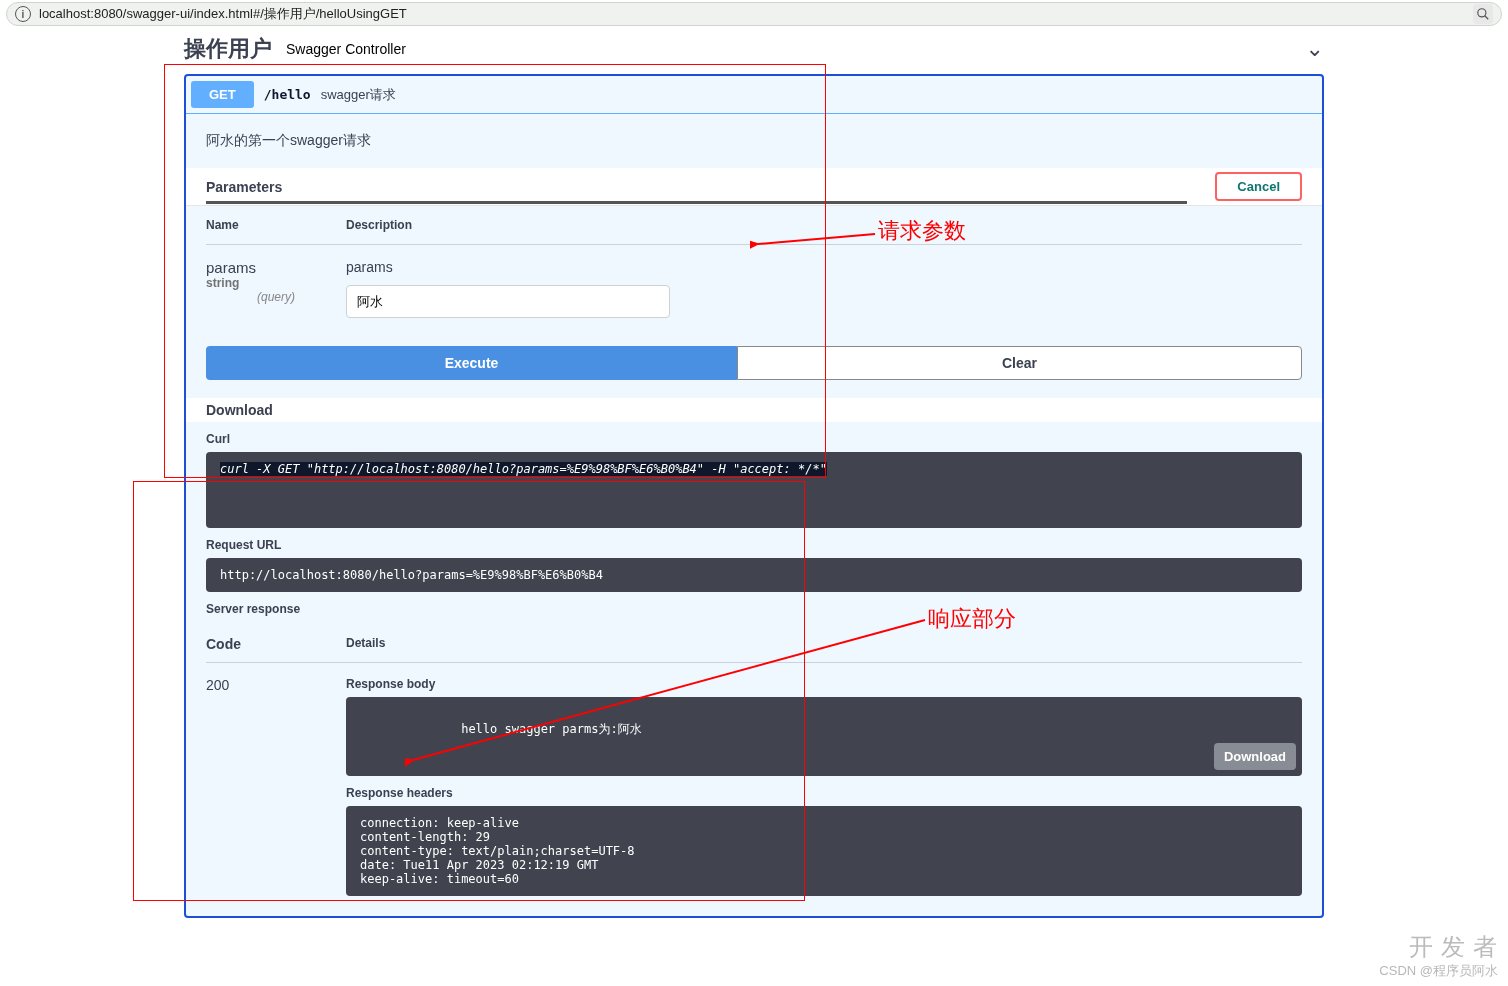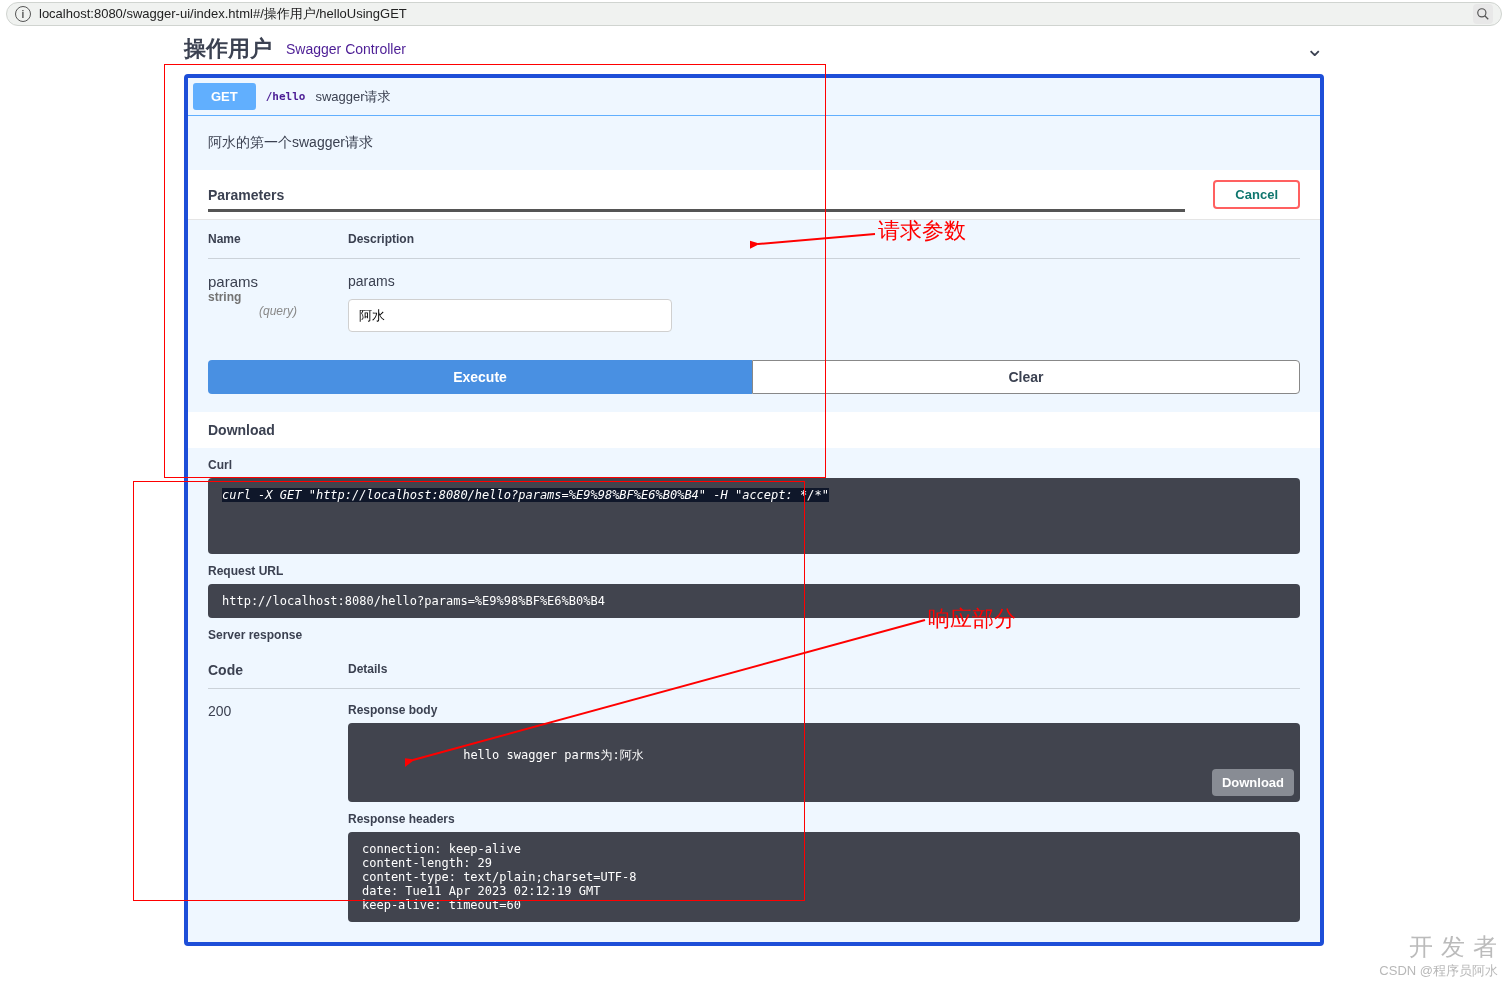--- a/index.html
+++ b/index.html
@@ -4,47 +4,47 @@
 <style>
 * { box-sizing: border-box; margin: 0; padding: 0; }
 body { font-family: -apple-system, BlinkMacSystemFont, "Segoe UI", Helvetica, Arial, sans-serif; background: #fff; color: #3b4151; font-size: 14px; }
 .url-bar { display: flex; align-items: center; background: #f0f2f0; border: 1px solid #d0d4d0; border-radius: 16px; margin: 2px 6px; height: 24px; padding: 0 8px; }
 .url-bar .info-icon { width: 16px; height: 16px; border: 1.5px solid #555; border-radius: 50%; display: flex; align-items: center; justify-content: center; font-size: 10px; font-weight: bold; margin-right: 8px; color: #555; }
 .url-bar .url-text { font-size: 13px; color: #222; flex: 1; }
 .url-bar .zoom-icon { width: 20px; height: 20px; background: #e8e8e8; border-radius: 4px; display: flex; align-items: center; justify-content: center; }
 .container { max-width: 1160px; margin: 0 auto; padding: 0 10px; }
 .tag-header { display: flex; align-items: center; padding: 6px 0 10px; }
 .tag-name { font-size: 22px; font-weight: 700; margin-right: 14px; }
-.tag-desc { font-size: 14px; color: #4c1d95; }
+.tag-desc { font-size: 14px; color: #000000; }
 .expand-chevron { margin-left: auto; font-size: 22px; color: #3b4151; cursor: pointer; }
-.opblock { border: 4px solid #1d4ed8; border-radius: 4px; background: #eff7ff; margin-bottom: 8px; }
+.opblock { border: 2px solid #1d4ed8; border-radius: 4px; background: #eff7ff; margin-bottom: 8px; }
 .opblock-summary { display: flex; align-items: center; padding: 5px; }
 .method-badge { background: #61affe; color: #fff; font-weight: 700; font-size: 13px; padding: 6px 18px; border-radius: 3px; margin-right: 10px; min-width: 60px; text-align: center; }
-.path { font-family: Consolas, monospace; font-weight: 700; font-size: 11px; color: #4c1d95; margin-right: 10px; }
+.path { font-family: Consolas, monospace; font-weight: 700; font-size: 13px; color: #0f172a; margin-right: 10px; }
 .summary-desc { font-size: 13px; color: #3b4151; }
 .opblock-body { border-top: 1px solid #61affe; }
 .op-desc { padding: 18px 20px; font-size: 14px; }
-.section-header { display: flex; align-items: center; padding: 10px 20px; background: #fff; border-bottom: 1px solid rgba(0,0,0,0.1); gap: 28px; }
+.section-header { display: flex; align-items: center; padding: 4px 20px; background: #fff; border-bottom: 1px solid rgba(0,0,0,0.1); gap: 28px; }
 .section-header h4 { font-size: 14px; font-weight: 700; flex: 1; }
 .section-header h4.active-tab { display: inline-block; border-bottom: 3px solid #555; padding-bottom: 6px; margin-bottom: -10px; }
 .cancel-btn { border: 2px solid #ff6060; color: #0f766e; background: #fff; font-weight: 700; padding: 5px 20px; border-radius: 4px; cursor: pointer; font-size: 13px; }
 .params-table { width: 100%; padding: 0 20px; }
 .params-head, .params-row { display: flex; }
 .params-head { padding: 12px 0; border-bottom: 1px solid rgba(0,0,0,0.15); font-size: 12px; font-weight: 700; }
 .col-name { width: 140px; }
 .col-desc { flex: 1; }
 .params-row { padding: 14px 0; align-items: flex-start; }
 .param-name { font-size: 15px; font-weight: 400; }
 .param-type { font-size: 12px; font-weight: 700; color: #737373; }
 .param-in { font-size: 12px; font-style: italic; color: #888; text-align: center; }
 .param-desc-text { font-size: 14px; margin-bottom: 10px; }
 .param-input { border: 1px solid #d0d0d0; border-radius: 4px; padding: 8px 10px; font-size: 13px; width: 324px; }
 .btn-row { display: flex; padding: 14px 20px 18px; gap: 0; }
 .execute-btn { flex: 1; background: #4990e2; color: #fff; font-weight: 700; border: none; padding: 8px 0; font-size: 14px; cursor: pointer; border-radius: 4px 0 0 4px; }
-.clear-btn { flex: 1; background: #fff; color: #3b4151; font-weight: 700; border: 1px solid #888; padding: 8px 1px; font-size: 14px; cursor: pointer; border-radius: 0 4px 4px 0; }
+.clear-btn { flex: 1; background: #fff; color: #3b4151; font-weight: 700; border: 1px solid #888; padding: 8px 16px; font-size: 14px; cursor: pointer; border-radius: 0 4px 4px 0; }
 .resp-section { padding: 0 20px 20px; }
 .resp-label { font-size: 12px; font-weight: 700; margin: 10px 0 6px; }
 .code-box { background: #41444e; color: #fff; font-family: Consolas, monospace; font-size: 12px; padding: 10px 14px; border-radius: 4px; white-space: pre; overflow: auto; position: relative; }
 .curl-box { min-height: 76px; }
 .curl-highlight { background: #0f172a; font-style: italic; }
 .resp-table-head { display: flex; padding: 14px 0 10px; font-size: 12px; font-weight: 700; border-bottom: 1px solid rgba(0,0,0,0.15); }
 .resp-row { display: flex; padding-top: 14px; }
 .col-code { width: 140px; font-size: 14px; }
 .col-details { flex: 1; }
 .download-btn { position: absolute; right: 6px; bottom: 6px; background: #888c94; color: #fff; border: none; padding: 6px 10px; border-radius: 4px; font-weight: 700; font-size: 13px; cursor: pointer; }

